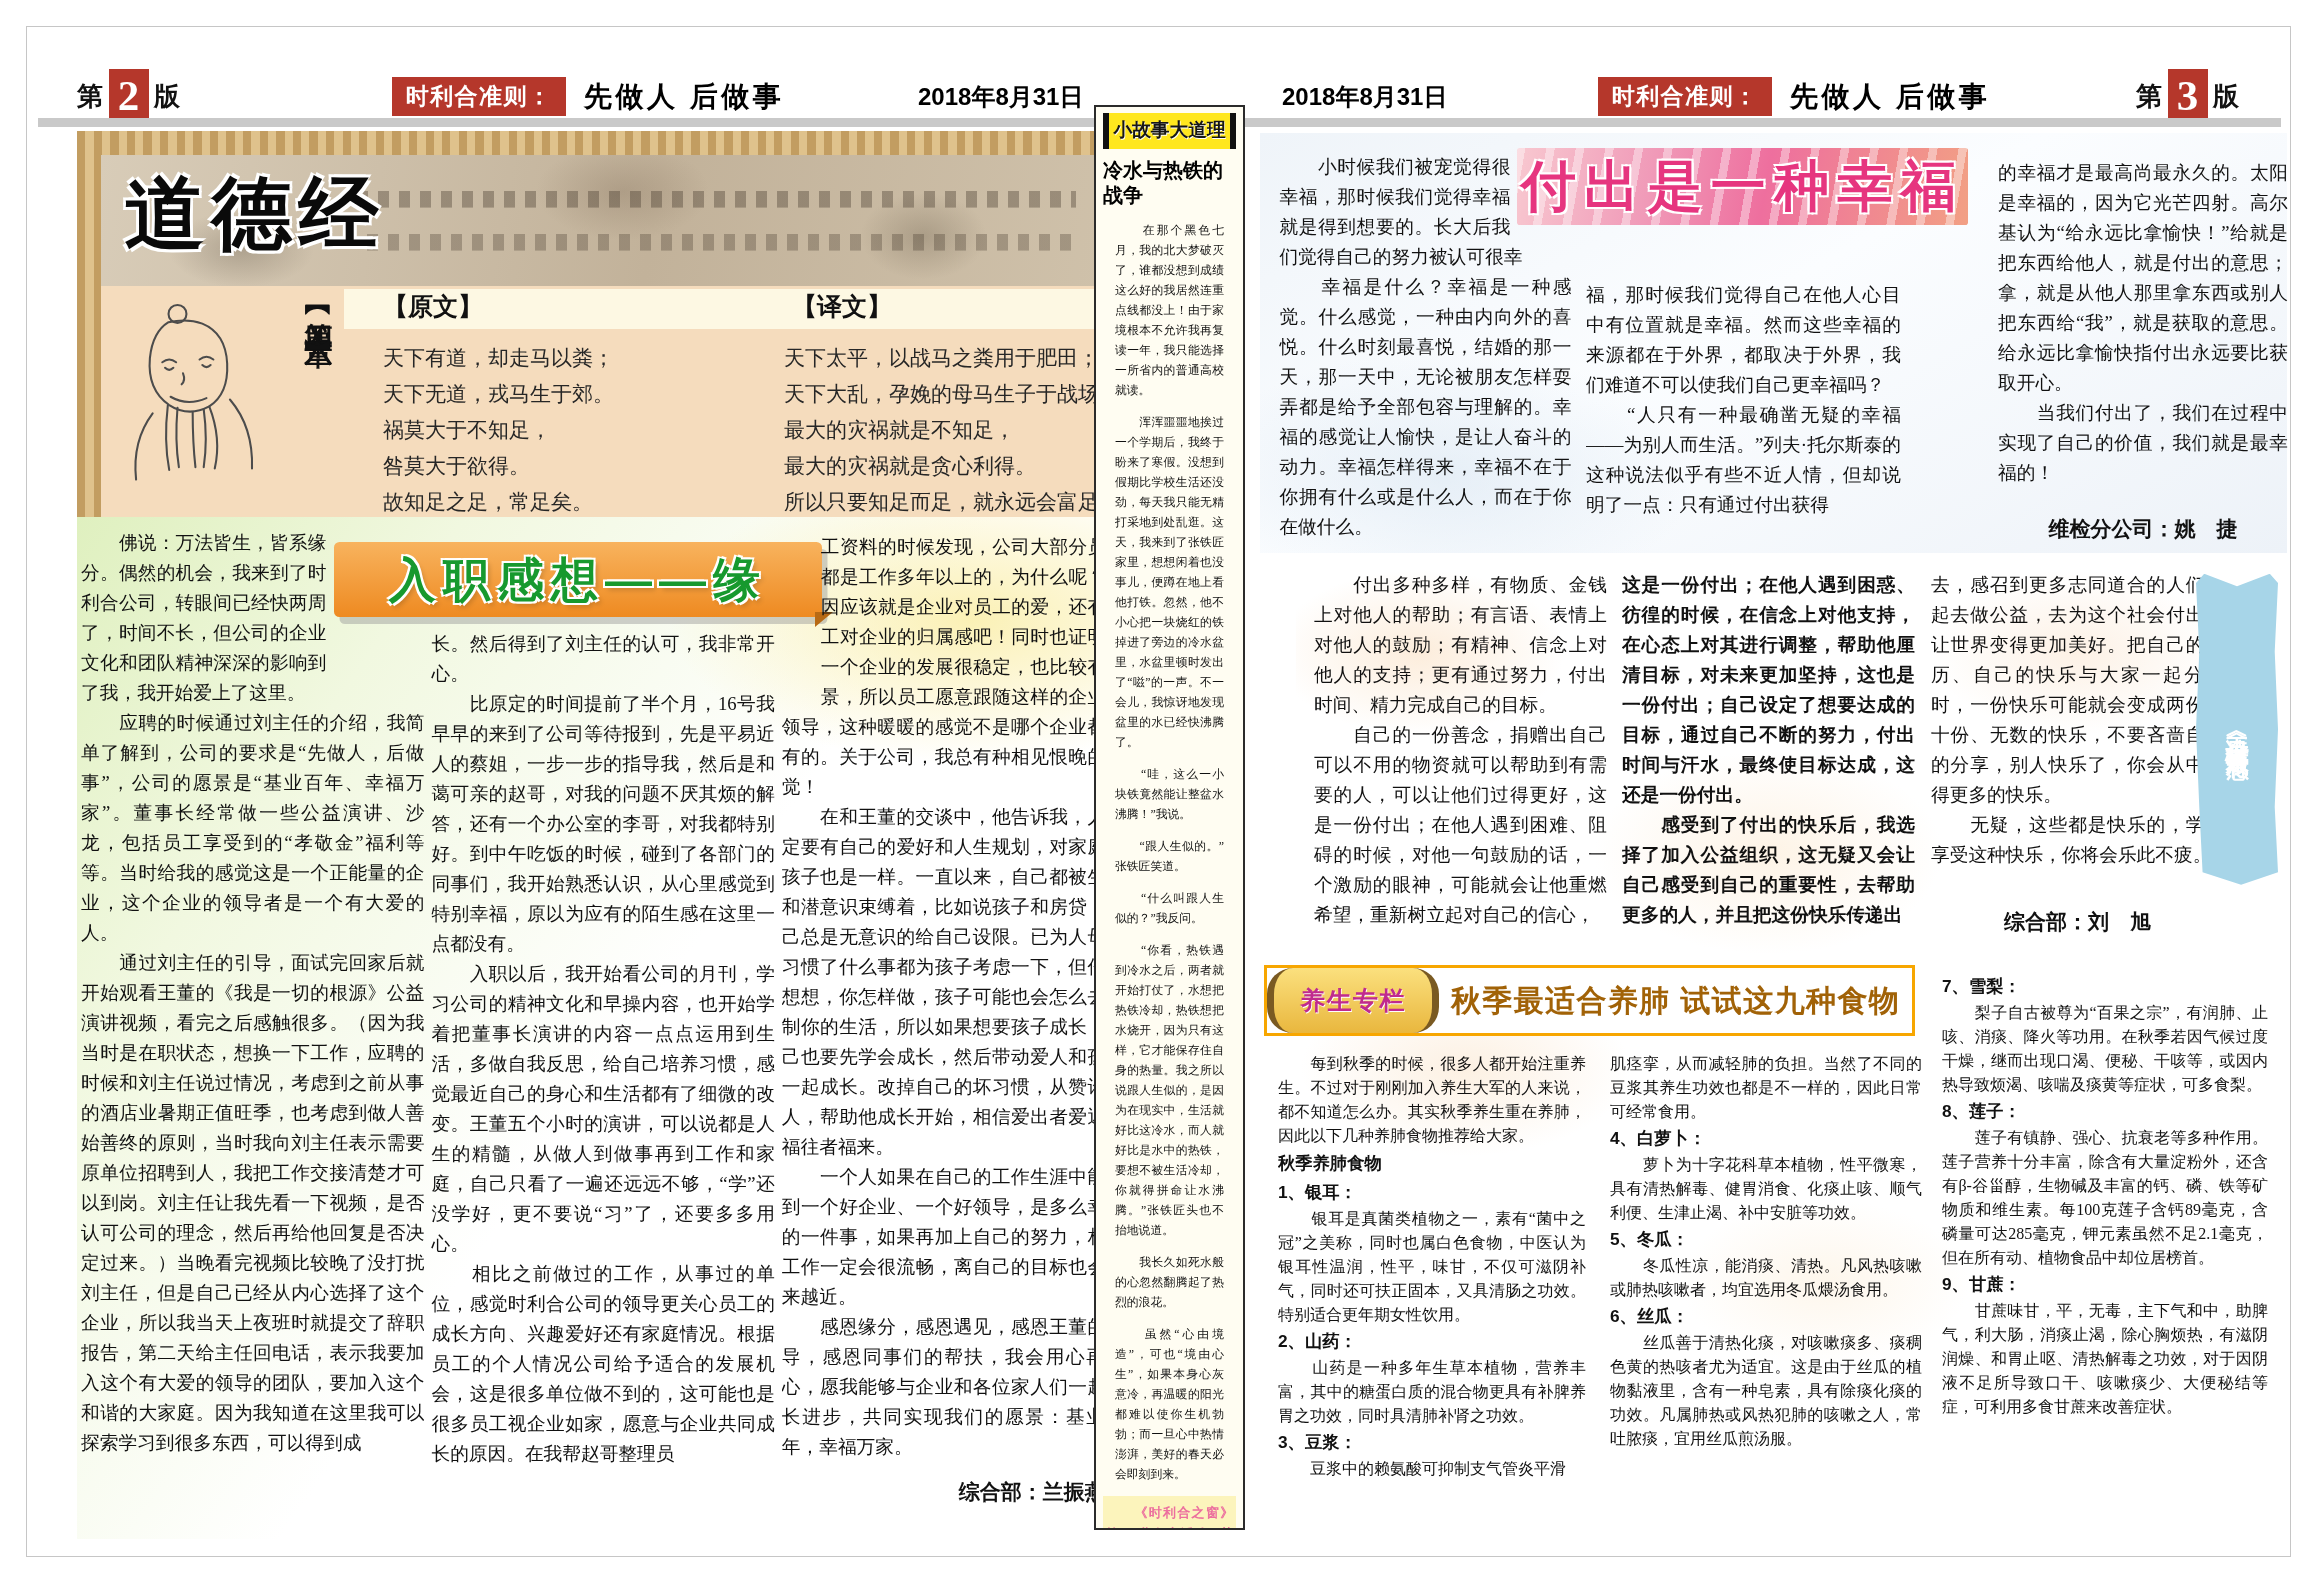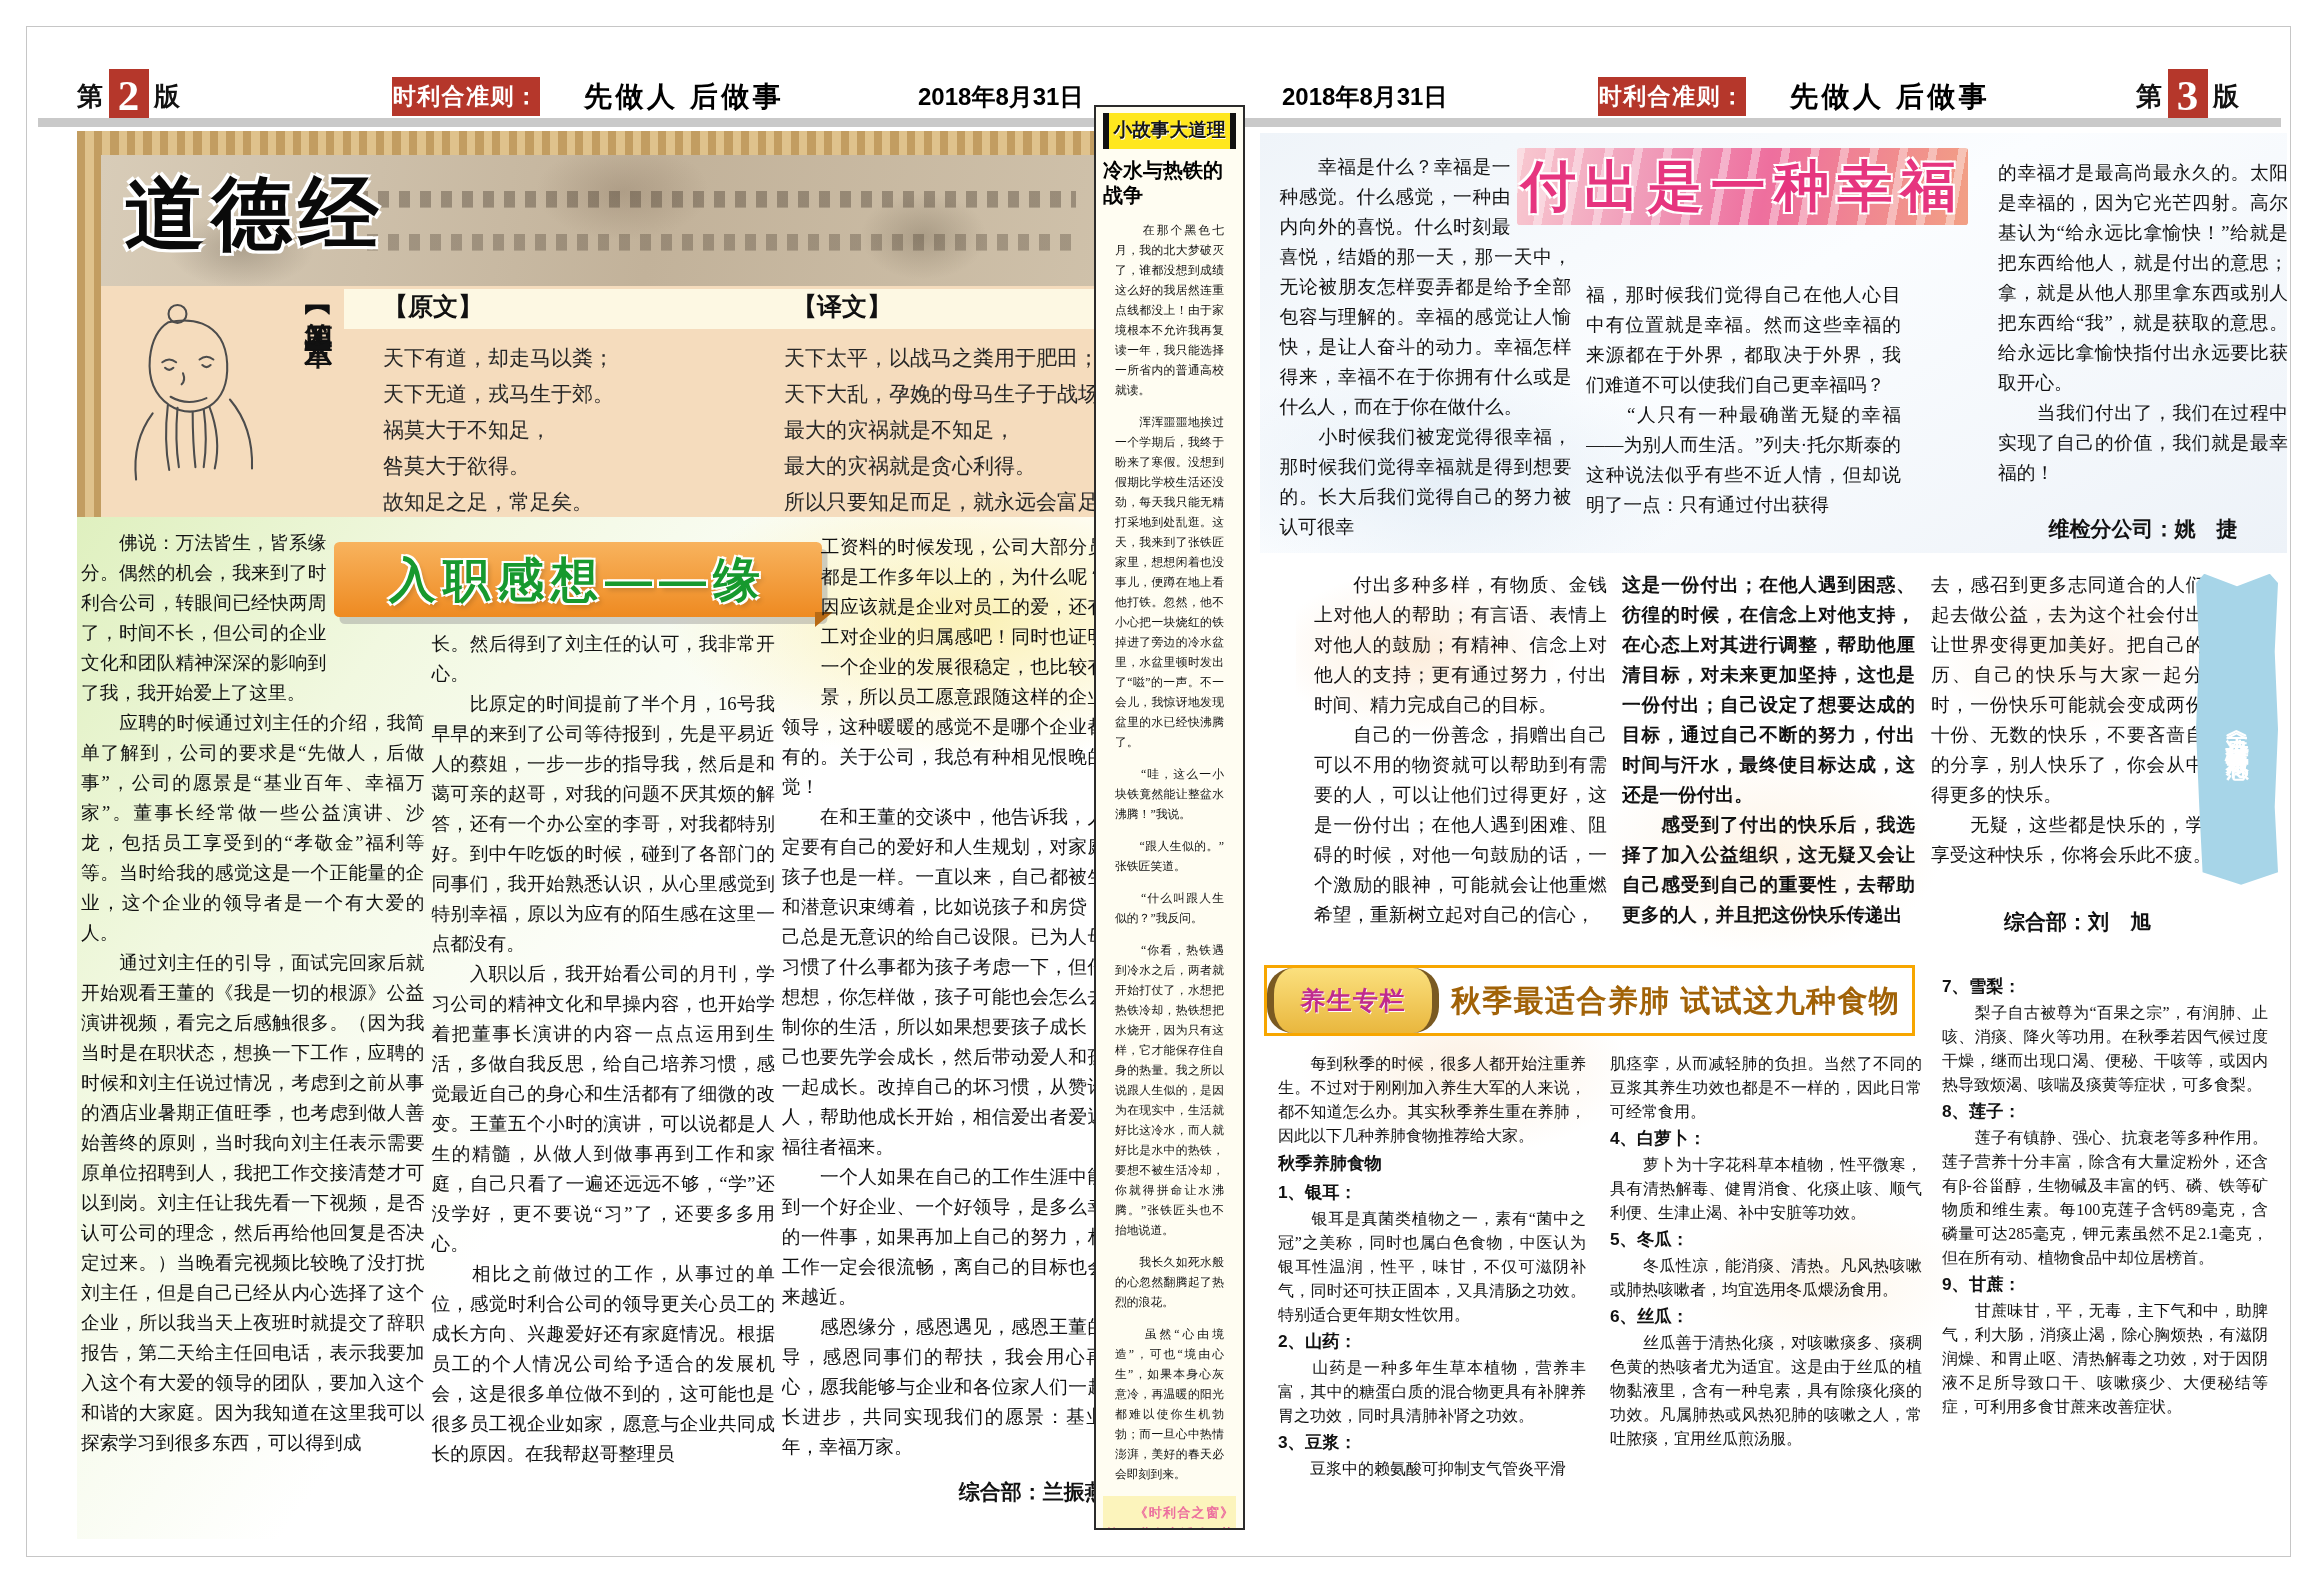--- a/index.html
+++ b/index.html
@@ -4,21 +4,21 @@
 <style>
   html,body{margin:0;padding:0;background:#eaeaea;}
   #canvas{position:relative;width:2319px;height:1584px;background:#ffffff;overflow:hidden;
           font-family:"Liberation Serif","DejaVu Serif",serif;color:#111;}
   .frame{position:absolute;left:26px;top:26px;width:2263px;height:1529px;border:1.4px solid #c6c6c6;}
 
   
   .pageno{position:absolute;display:flex;align-items:center;font:700 26px/1 "Liberation Sans",sans-serif;}
   .numbox{display:inline-block;width:40px;height:53px;background:#b5372b;color:#fff;text-align:center;
           font:700 43px/53px "Liberation Serif",serif;margin:0 5.5px;}
-  .motto-box{position:absolute;width:148px;height:39px;background:#b5372b;color:#fff;text-align:center;
+  .motto-box{position:absolute;width:174px;height:39px;background:#b5372b;color:#fff;text-align:center;
           font:700 23px/39px "Liberation Sans",sans-serif;letter-spacing:1.4px;}
   .motto-text{position:absolute;font:700 28px/39px "Liberation Sans",sans-serif;letter-spacing:3.5px;color:#000;}
   .date{position:absolute;font:700 24px/39px "Liberation Sans",sans-serif;color:#000;}
   .rule{position:absolute;left:38px;top:118px;width:2243px;height:9px;background:#c9c9c9;}
 
   
   .ddj{position:absolute;left:77px;top:131px;width:1051px;height:436px;box-sizing:border-box;padding:24px;
        background:repeating-linear-gradient(90deg,#c29d61 0 8.3px,#dfc28c 8.3px 16.6px);}
   .ddj-in{position:relative;width:100%;height:100%;background:#f5dcbd;overflow:hidden;}
   .ddj-banner{position:relative;height:131px;background:linear-gradient(100deg,#d8ccb8,#c2b29a 55%,#cfc1aa);}
@@ -243,22 +243,22 @@
     <div class="story-notice">　　《时利合之窗》第139期征文活动，获奖名单及奖励分数：唐雪岩：9分，朱雪梅：10分，姚捷：9分，赵学武：9分，孙向伟：9分，王玉珍：8分，刘立跃：8分。感谢大家对《时利合之窗》的大力支持，希望大家都能将生活、工作中的感悟、所见所闻、心得体会记录下来，与大家一起分享。相信在这里一定能让你的风采得以充分地展现！</div>
   </div>
 
   <div class="p3top">
     <div class="banner-fuchu">
       <span>付出是一种幸福</span>
     </div>
     <div class="pcol" id="pA">
       <div class="sp-r2"></div>
       <div>
+          <p>　　小时候我们被宠觉得很幸福，那时候我们觉得幸福就是得到想要的。长大后我们觉得自己的努力被认可很幸</p>
           <p>　　幸福是什么？幸福是一种感觉。什么感觉，一种由内向外的喜悦。什么时刻最喜悦，结婚的那一天，那一天中，无论被朋友怎样耍弄都是给予全部包容与理解的。幸福的感觉让人愉快，是让人奋斗的动力。幸福怎样得来，幸福不在于你拥有什么或是什么人，而在于你在做什么。</p>
-          <p>　　小时候我们被宠觉得很幸福，那时候我们觉得幸福就是得到想要的。长大后我们觉得自己的努力被认可很幸</p>
         </div>
     </div>
     <div class="pcol" id="pB">
       <div>
           <p>福，那时候我们觉得自己在他人心目中有位置就是幸福。然而这些幸福的来源都在于外界，都取决于外界，我们难道不可以使我们自己更幸福吗？</p>
           <p>　　“人只有一种最确凿无疑的幸福——为别人而生活。”列夫·托尔斯泰的这种说法似乎有些不近人情，但却说明了一点：只有通过付出获得</p>
         </div>
     </div>
     <div class="pcol" id="pC">
       <div>

